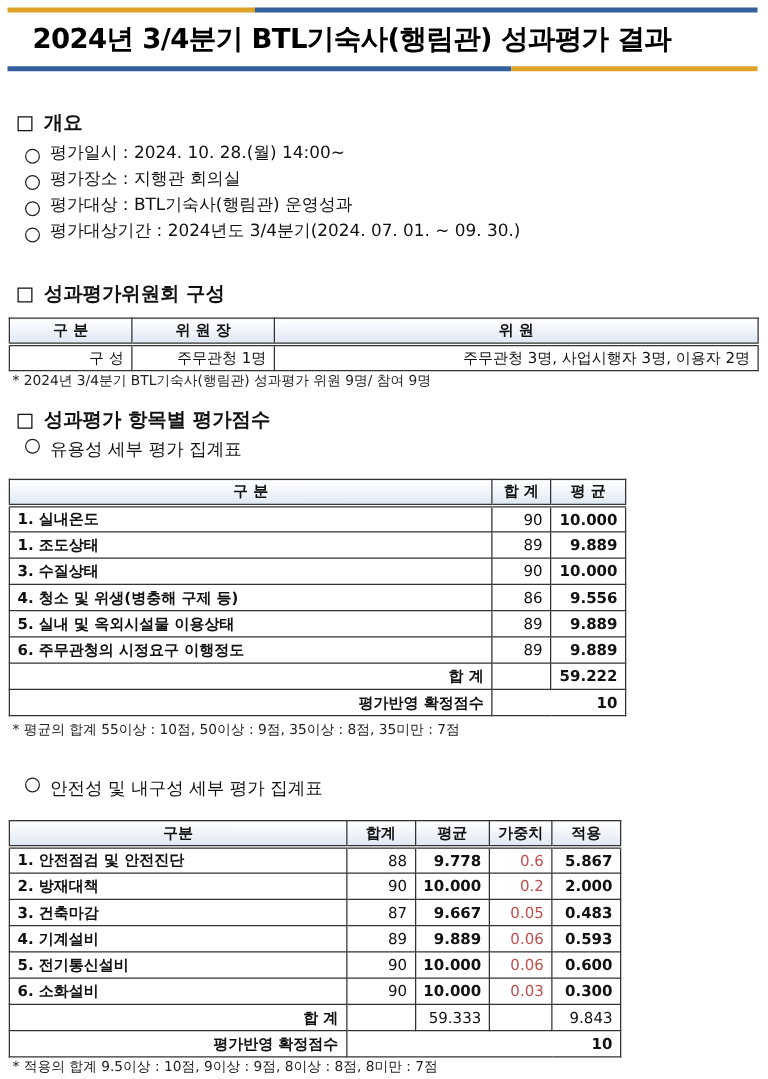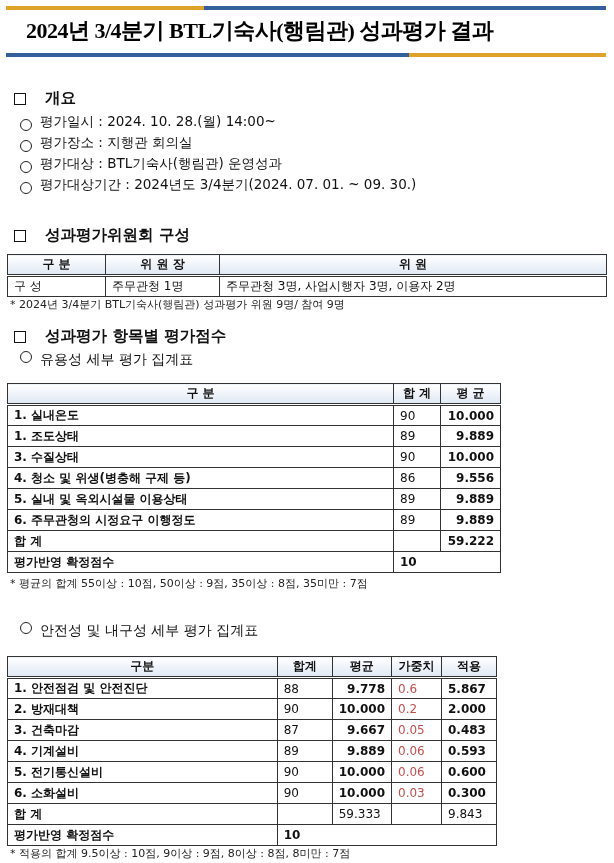--- a/index.html
+++ b/index.html
@@ -1,37 +1,37 @@
 <!DOCTYPE html>
 <html><head>
 <meta charset="utf-8">
 <style>
   * { box-sizing: border-box; margin: 0; padding: 0; }
   html, body { width: 614px; height: 863px; background: #ffffff; overflow: hidden; }
   body { font-family: "DejaVu Sans", "Liberation Sans", sans-serif; color: #111; position: relative; }
 
-  .title-wrap { position: absolute; left: 6px; top: 6px; width: 600px; height: 48px; font-family: Liberation Serif, serif; }
+  .title-wrap { position: absolute; left: 6px; top: 6px; width: 600px; height: 48px; }
   .bar { position: absolute; height: 4px; }
   .bar-top-gold { left: 0; top: 0; width: 198px; background: #e0a32a; }
   .bar-top-blue { left: 198px; top: 0; width: 402px; background: #33609a; }
   .bar-bot-blue { left: 0; top: 47px; width: 403px; background: #33609a; }
   .bar-bot-gold { left: 403px; top: 47px; width: 197px; background: #e0a32a; }
   .doc-title { position: absolute; left: 20px; top: 10px; font-size: 22px; font-weight: bold; letter-spacing: -0.5px; white-space: nowrap; color: #000; }
 
-  .sec-head { position: absolute; left: 14px; font-size: 15.5px; font-weight: bold; display: flex; align-items: center; gap: 19px; white-space: nowrap; }
+  .sec-head { position: absolute; left: 14px; font-size: 15.5px; font-weight: bold; display: flex; align-items: center; gap: 9px; white-space: nowrap; }
   .sq { display: inline-block; width: 12px; height: 12px; border: 1.5px solid #111; }
   .bullet-row { position: absolute; left: 20px; font-size: 13.5px; display: flex; align-items: flex-end; gap: 8px; white-space: nowrap; }
   .circ { display: inline-block; width: 12px; height: 12px; border: 1.3px solid #222; border-radius: 50%; }
   .sub-head { position: absolute; left: 20px; font-size: 14px; display: flex; align-items: flex-start; gap: 8px; white-space: nowrap; }
 
   table { border-collapse: collapse; position: absolute; font-size: 12px; }
   td, th { border: 1px solid #333; padding: 0 6px; height: 21px; font-weight: normal; }
   th { background: linear-gradient(#ffffff, #dfe8f4); font-weight: bold; text-align: center; }
   .head-row th { border-bottom: 3px double #333; }
-  .c { text-align: left; }
+  .c { text-align: right; }
   .r { text-align: right; }
   .b { font-weight: bold; }
   .red { color: #c0504d; margin-top: 28px; }
   .note { position: absolute; left: 10px; font-size: 11px; white-space: nowrap; color: #222; }
 </style>
 </head>
 <body>
 
 <div class="title-wrap">
   <div class="bar bar-top-gold"></div>

